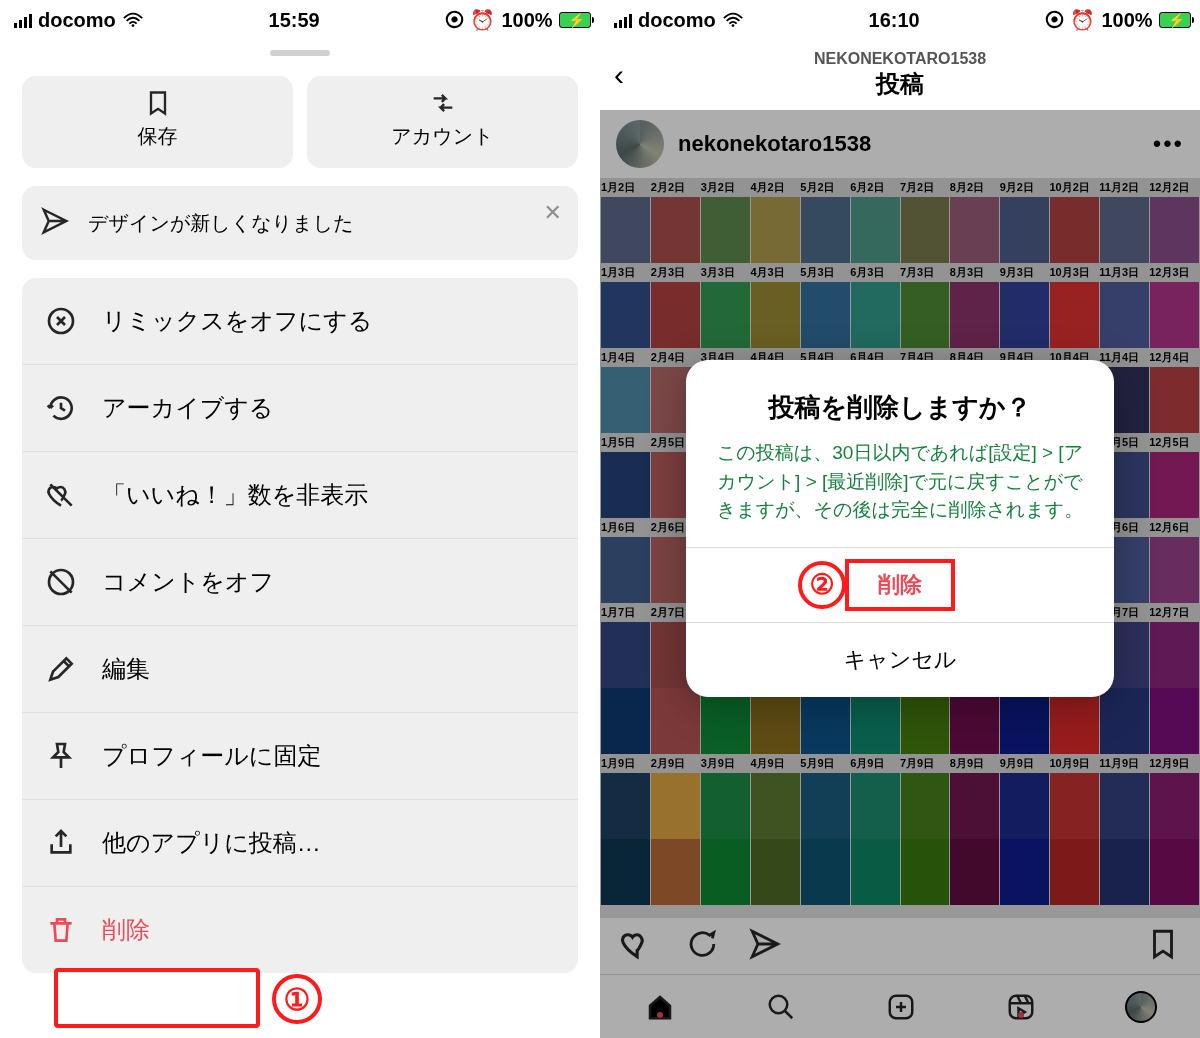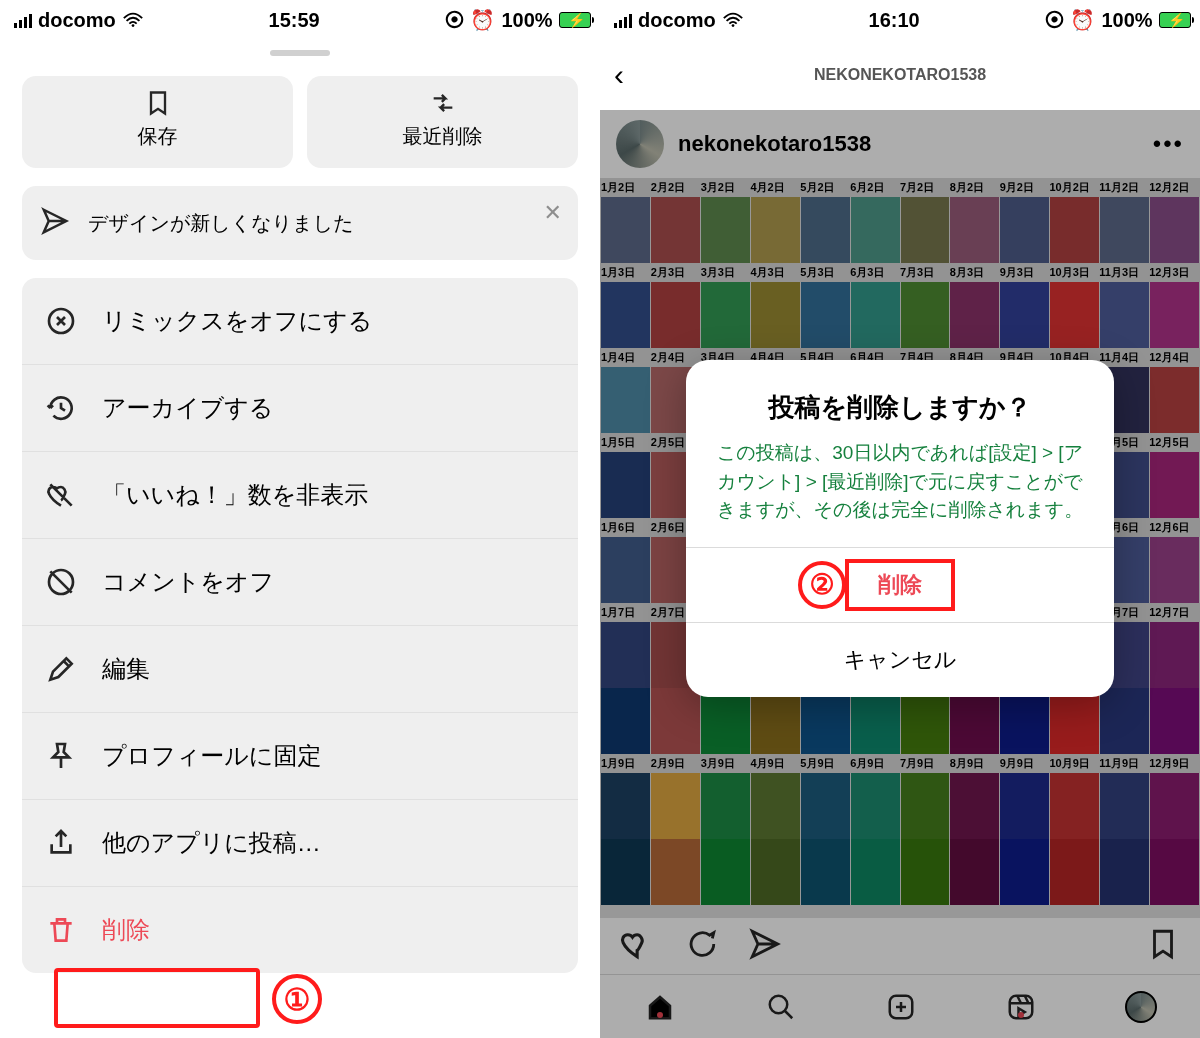--- a/index.html
+++ b/index.html
@@ -242,21 +242,21 @@
             </svg>
           </div>
         <div class="lbl">保存</div>
       </div>
       <div class="top-card">
         <div class="ic">
             <svg viewBox="0 0 24 24" width="28" height="28">
               <path d="M4 8h10l-3-3m3 3-3 3M20 16H10l3 3m-3-3 3-3"></path>
             </svg>
           </div>
-        <div class="lbl">最近削除</div>
+        <div class="lbl">アカウント</div>
       </div>
     </div>
 
     <div class="info-card">
       <span><svg viewBox="0 0 24 24" width="30" height="30">
             <path d="M3 3l18 9-18 9 4-9z M7 12h14"></path>
           </svg></span>
       <div class="info-text">
         <div>デザインが新しくなりました</div>
       </div>
@@ -361,20 +361,21 @@
           <div class="battery"></div>
           <span class="bolt">⚡</span>
         </div>
     </div>
   </div>
 
   <div class="nav">
     <span class="back">‹</span>
     <div class="ttl">
       <div class="sub">NEKONEKOTARO1538</div>
+      <div class="main">投稿</div>
     </div>
   </div>
 
   <div class="post-header">
     <div class="avatar"></div>
     <div class="uname">nekonekotaro1538</div>
     <div class="dots">•••</div>
   </div>
 
   <div class="grid-wrap">

